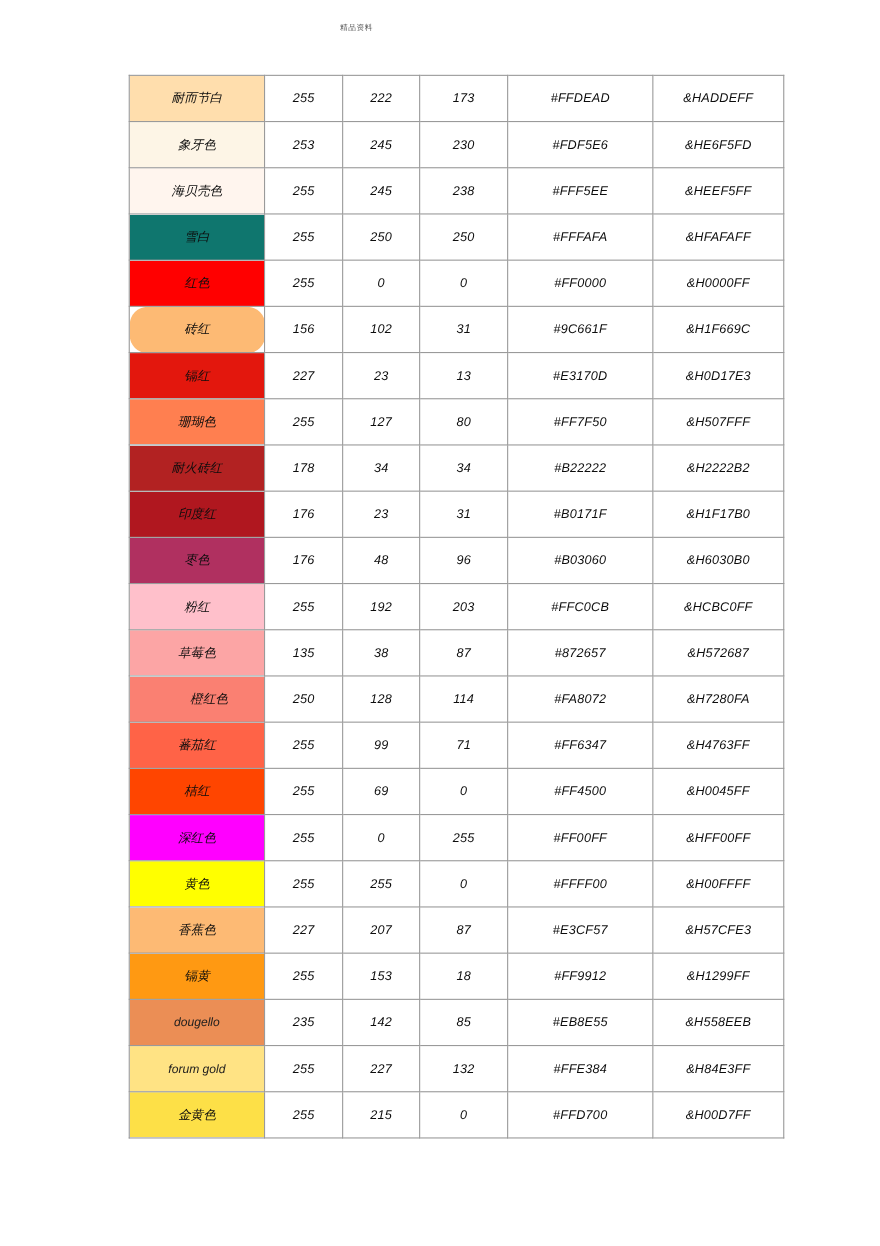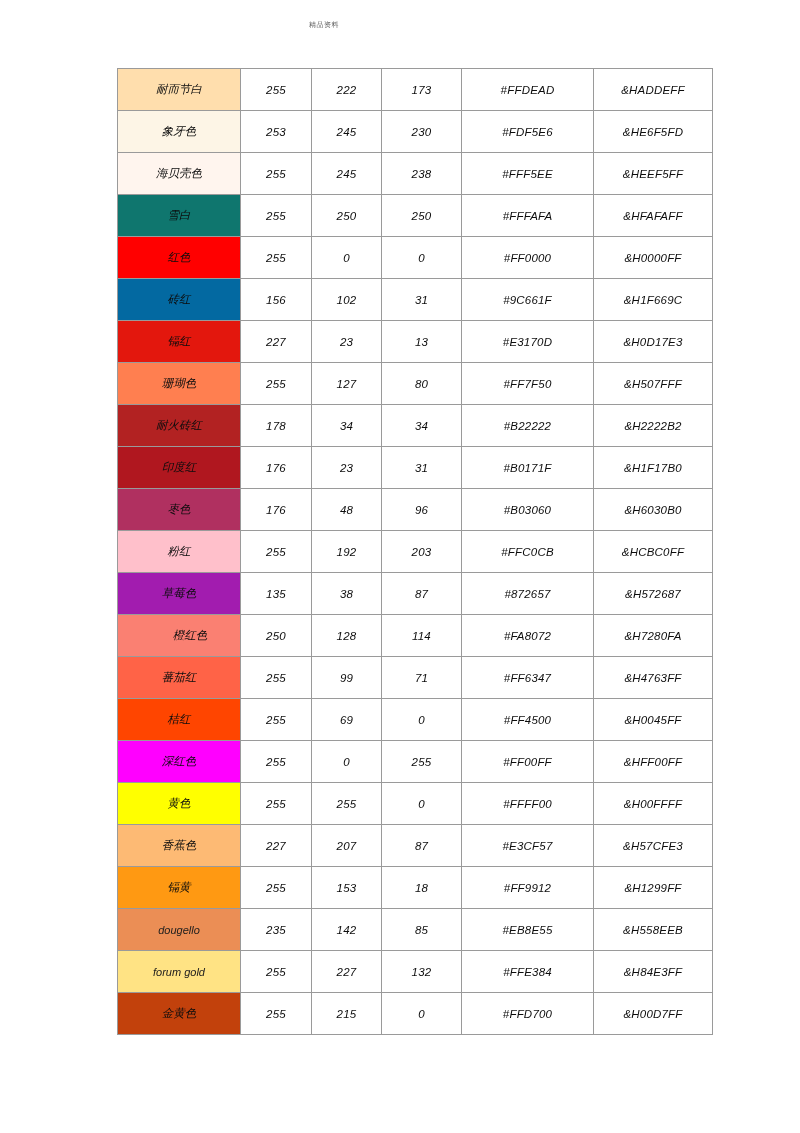--- a/index.html
+++ b/index.html
@@ -135,21 +135,21 @@
         </tr>
         <tr>
           <td class="swatch" style="background: rgb(255, 0, 0);">红色</td>
           <td class="num">255</td>
           <td class="num">0</td>
           <td class="num">0</td>
           <td class="hex">#FF0000</td>
           <td class="vb">&amp;H0000FF</td>
         </tr>
         <tr>
-          <td class="swatch" style="background: #0369a1;">砖红</td>
+          <td class="swatch" style="background: #fdba74; border-radius: 16px;">砖红</td>
           <td class="num">156</td>
           <td class="num">102</td>
           <td class="num">31</td>
           <td class="hex">#9C661F</td>
           <td class="vb">&amp;H1F669C</td>
         </tr>
         <tr>
           <td class="swatch" style="background: rgb(227, 23, 13);">镉红</td>
           <td class="num">227</td>
           <td class="num">23</td>
@@ -191,21 +191,21 @@
         </tr>
         <tr>
           <td class="swatch" style="background: rgb(255, 192, 203);">粉红</td>
           <td class="num">255</td>
           <td class="num">192</td>
           <td class="num">203</td>
           <td class="hex">#FFC0CB</td>
           <td class="vb">&amp;HCBC0FF</td>
         </tr>
         <tr>
-          <td class="swatch" style="background: #a21caf;">草莓色</td>
+          <td class="swatch" style="background: #fca5a5;">草莓色</td>
           <td class="num">135</td>
           <td class="num">38</td>
           <td class="num">87</td>
           <td class="hex">#872657</td>
           <td class="vb">&amp;H572687</td>
         </tr>
         <tr>
           <td class="swatch" style="background: rgb(250, 128, 114); padding-left: 24px;">橙红色</td>
           <td class="num">250</td>
           <td class="num">128</td>
@@ -271,21 +271,21 @@
         </tr>
         <tr>
           <td class="swatch latin" style="background: rgb(255, 227, 132);">forum gold</td>
           <td class="num">255</td>
           <td class="num">227</td>
           <td class="num">132</td>
           <td class="hex">#FFE384</td>
           <td class="vb">&amp;H84E3FF</td>
         </tr>
         <tr>
-          <td class="swatch" style="background: #c2410c;">金黄色</td>
+          <td class="swatch" style="background: #fde047;">金黄色</td>
           <td class="num">255</td>
           <td class="num">215</td>
           <td class="num">0</td>
           <td class="hex">#FFD700</td>
           <td class="vb">&amp;H00D7FF</td>
         </tr>
       </tbody>
   </table>
 </div>
 

